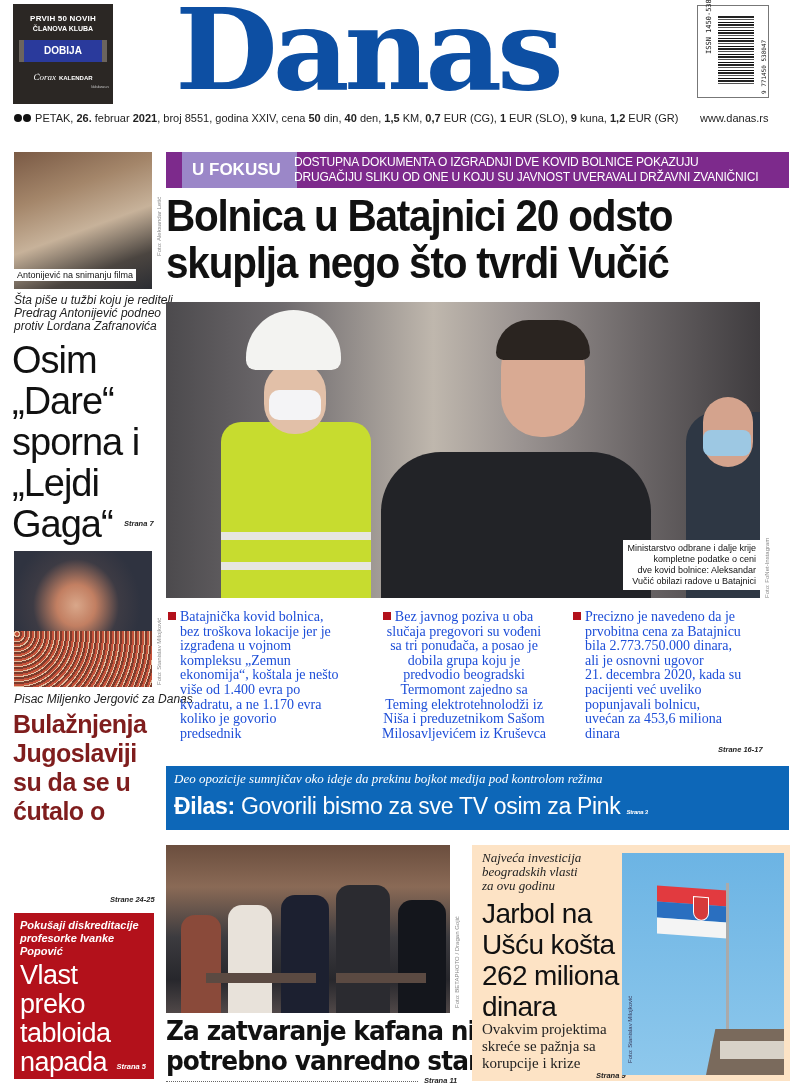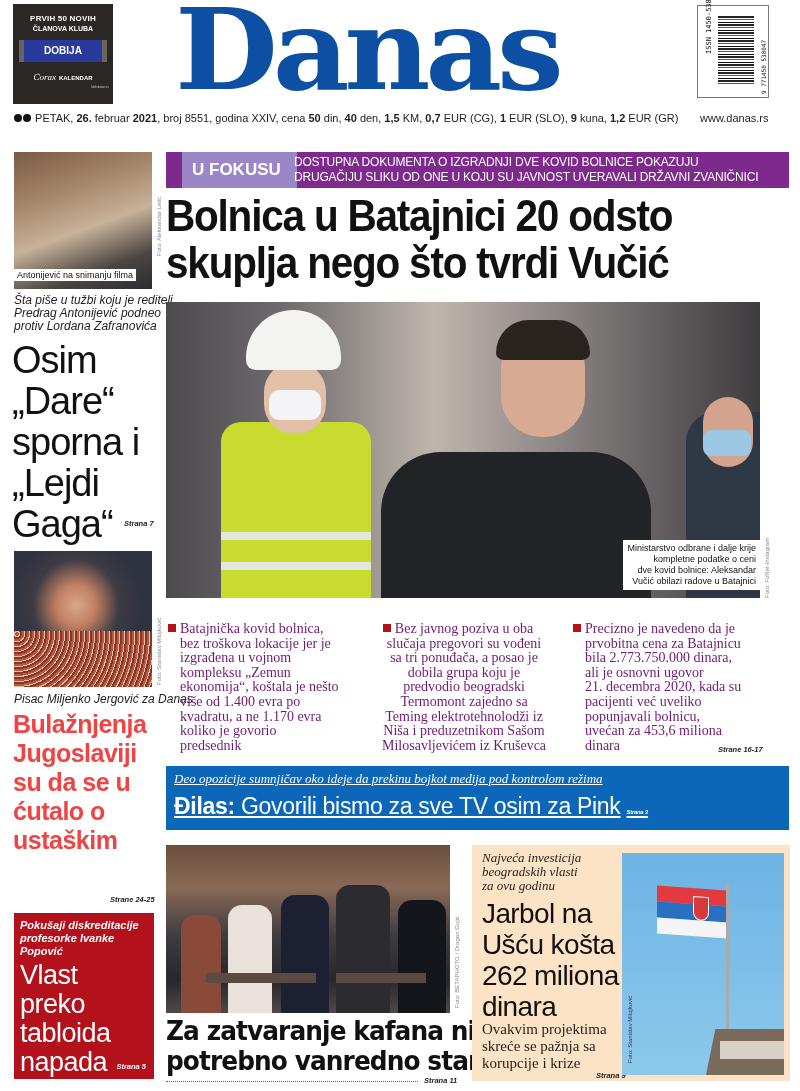--- a/index.html
+++ b/index.html
@@ -37,21 +37,21 @@
   .ph1 { left: 14px; top: 152px; width: 138px; height: 137px;
     background: linear-gradient(160deg, #7a5a45 0%, #a4866a 30%, #c7b29a 55%, #4b4540 80%, #2b2d33 100%); }
   .ph1 .cap { position: absolute; left: 0; bottom: 8px; background: #fff; font: 9px "Liberation Sans", sans-serif; padding: 1px 3px; color: #111; }
   .credit { font: 6px "Liberation Sans", sans-serif; color: #888; transform: rotate(-90deg); transform-origin: left top; white-space: nowrap; }
   .kicker-it { font: italic 12px "Liberation Sans", sans-serif; line-height: 13px; color: #222; }
   .big-thin { font: 38px "Liberation Sans", sans-serif; line-height: 41px; letter-spacing: -1px; color: #111; }
   .strana { font: bold italic 7.5px "Liberation Sans", sans-serif; color: #222; }
   .ph2 { left: 14px; top: 551px; width: 138px; height: 136px;
     background: radial-gradient(ellipse at 45% 40%, #d9a78a 0%, #c27f62 18%, #3d3b44 40%, #2f3340 60%), linear-gradient(180deg, #333 0%, #555 100%); }
   .ph2 .shirt { position: absolute; left: 0; right: 0; bottom: 0; height: 56px; background: repeating-radial-gradient(circle at 3px 3px, #c5523a 0 2px, #e2c0a2 2px 3px, #7a3b2c 3px 5px); }
-  .bold-head { font: bold 25px "Liberation Sans", sans-serif; line-height: 29px; letter-spacing: -0.5px; color: #ef4444; }
+  .bold-head { font: bold 25px "Liberation Sans", sans-serif; line-height: 29px; letter-spacing: -0.5px; color: #7f1d1d; }
   .redbox { left: 14px; top: 913px; width: 140px; height: 166px; background: #b3111b; color: #fff; padding: 6px 6px; }
   .redbox .k { font: italic bold 11px "Liberation Sans", sans-serif; line-height: 13px; }
   .redbox .h { font: 27px "Liberation Sans", sans-serif; line-height: 29px; letter-spacing: -0.5px; margin-top: 3px; }
   .redbox .s { position: absolute; right: 8px; bottom: 8px; font: bold italic 7.5px "Liberation Sans", sans-serif; margin-left: 29px; }
 
   
   .focus { left: 166px; top: 152px; width: 623px; height: 36px; background: #7d2a8c; }
   .focus .tag { position: absolute; left: 0; top: 0; width: 115px; height: 36px; background: #9b87c8; color: #fff; font: bold 17px "Liberation Sans", sans-serif; line-height: 36px; padding-left: 10px; margin-left: 16px; }
   .focus .txt { position: absolute; left: 128px; top: 3px; color: #fff; font: 12px "Liberation Sans", sans-serif; line-height: 15px; letter-spacing: -0.2px; white-space: nowrap; }
 
@@ -66,27 +66,27 @@
   .mainphoto .mask1 { position: absolute; left: 103px; top: 88px; width: 52px; height: 30px; background: #f4f4f6; border-radius: 10px; }
   .mainphoto .coat { position: absolute; left: 215px; top: 150px; width: 270px; height: 146px; background: #222327; border-radius: 60px 60px 0 0; }
   .mainphoto .face2 { position: absolute; left: 335px; top: 25px; width: 84px; height: 110px; background: #d9aa93; border-radius: 40px; }
   .mainphoto .hair2 { position: absolute; left: 330px; top: 18px; width: 94px; height: 40px; background: #2a2420; border-radius: 45px 45px 10px 10px; }
   .mainphoto .man3 { position: absolute; left: 520px; top: 110px; width: 74px; height: 186px; background: #2e3744; border-radius: 30px 0 0 0; }
   .mainphoto .face3 { position: absolute; left: 537px; top: 95px; width: 50px; height: 70px; background: #d4a38d; border-radius: 25px; }
   .mainphoto .mask3 { position: absolute; left: 537px; top: 128px; width: 48px; height: 26px; background: #9dc8e3; border-radius: 8px; }
   .mainphoto .cap { position: absolute; right: 0; bottom: 8px; background: #fff; font: 9px "Liberation Sans", sans-serif; line-height: 11px; padding: 3px 4px; text-align: right; color: #111; }
 
   
-  .bullet { font: 14px "Liberation Serif", serif; line-height: 14.6px; color: #701a75; margin-top: 12px; }
+  .bullet { font: 14px "Liberation Serif", serif; line-height: 14.6px; color: #1d4ed8; }
   .bullet .sq { display: inline-block; width: 8px; height: 8px; background: #b3111b; margin-right: 4px; vertical-align: 1px; }
   .bullet .line { display: block; padding-left: 12px; white-space: nowrap; }
   .bullet .line.first { padding-left: 0; }
 
   
-  .bluebar { left: 166px; top: 766px; width: 623px; height: 64px; background: #0d67b8; color: #fff; padding: 5px 8px; text-decoration: underline; }
+  .bluebar { left: 166px; top: 766px; width: 623px; height: 64px; background: #0d67b8; color: #fff; padding: 5px 8px; }
   .bluebar .k { font: italic 13px "Liberation Serif", serif; }
   .bluebar .h { font: 23px "Liberation Sans", sans-serif; margin-top: 6px; letter-spacing: -0.3px; white-space: nowrap; }
   .bluebar .h b { font-weight: bold; }
   .bluebar .s { font: bold italic 6px "Liberation Sans", sans-serif; margin-left: 6px; }
 
   
   .cafe { left: 166px; top: 845px; width: 284px; height: 168px;
     background: linear-gradient(180deg, #6b4e3e 0%, #8a6a56 25%, #3c3b3f 55%, #27272c 80%, #504848 100%); overflow: hidden; }
   .cafe .table { position: absolute; bottom: 30px; height: 10px; background: #5b4a42; }
   .cafe .person { position: absolute; border-radius: 14px 14px 0 0; }
@@ -160,21 +160,20 @@
 <div class="abs photo ph2">
     <div class="shirt"></div>
   </div>
 <div class="abs credit" style="left:156px; top:685px;">Foto: Stanislav Milojković</div>
 <div class="abs kicker-it" style="left:14px; top:693px;">Pisac Miljenko Jergović za Danas</div>
 <div class="abs bold-head" style="left:13px; top:710px;">
   <div>Bulažnjenja</div>
   <div>Jugoslaviji</div>
   <div>su da se u</div>
   <div>ćutalo o</div>
-  <div>ustaškim</div>
 </div>
 <div class="abs strana" style="left:110px; top:895px;">Strane 24-25</div>
 
 <div class="abs redbox">
   <div class="k">
     <div>Pokušaji diskreditacije</div>
     <div>profesorke Ivanke Popović</div>
   </div>
   <div class="h">
     <div>Vlast preko</div>

